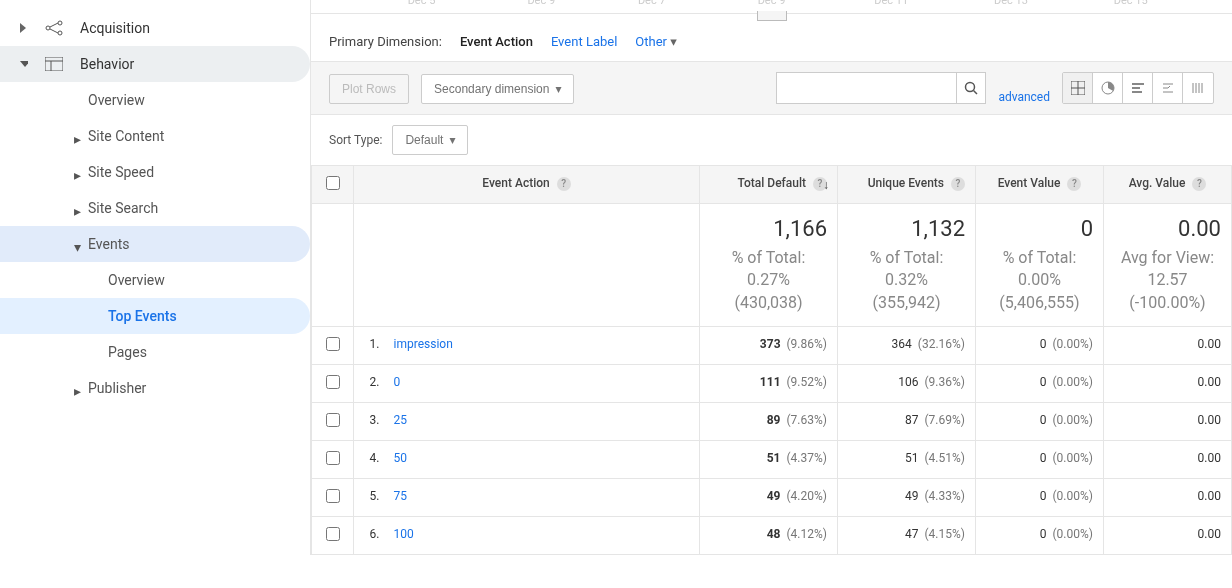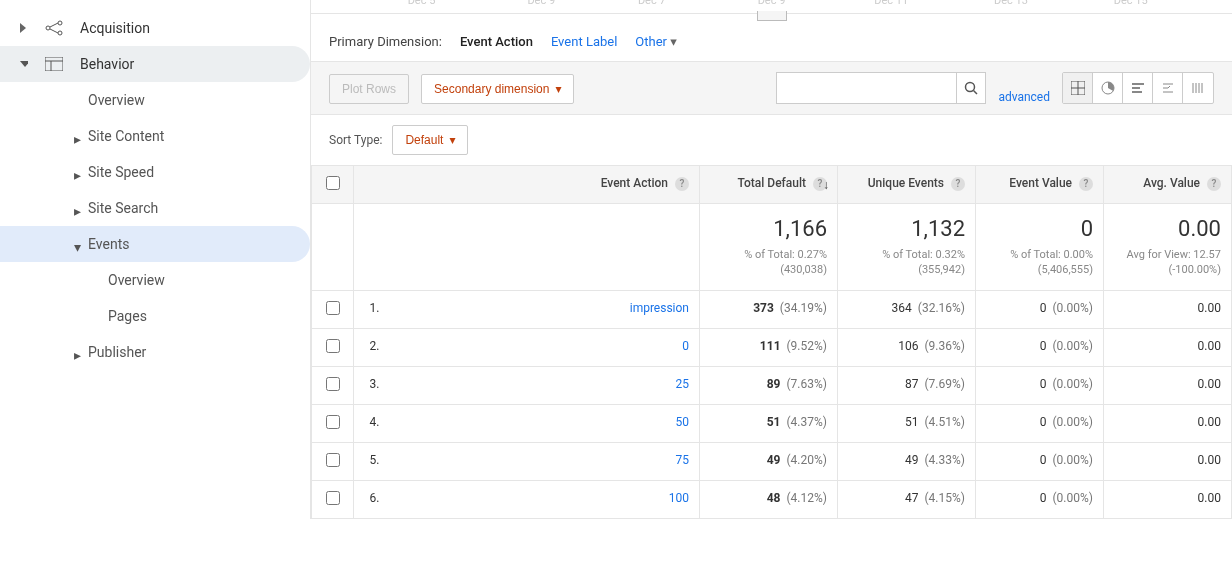--- a/index.html
+++ b/index.html
@@ -20,44 +20,44 @@
 .main { flex: 1; border-left: 1px solid #e5e5e5; background: #fff; }
 .timeline-row { position: relative; height: 14px; border-bottom: 1px solid #e5e5e5; }
 .timeline-row .date-stub { position: absolute; top: -6px; font-size: 11px; color: #ccc; transform: translateX(-50%); }
 .timeline-row .handle { position: absolute; left: 50%; bottom: -8px; width: 30px; height: 10px; border: 1px solid #bbb; border-top: none; background: #f5f5f5; transform: translateX(-50%); }
 .dim-row { padding: 20px 0 12px 18px; display: flex; align-items: center; gap: 18px; font-size: 13px; }
 .dim-label { color: #444; }
 .dim-opt { color: #1a73e8; cursor: pointer; }
 .dim-opt.active { color: #222; font-weight: 500; }
 .dim-caret { color: #666; }
 .toolbar { background: #f5f5f5; border-top: 1px solid #e5e5e5; border-bottom: 1px solid #e5e5e5; padding: 10px 18px; display: flex; align-items: flex-end; gap: 12px; flex-wrap: wrap; }
-.btn { background: #fff; border: 1px solid #ccc; border-radius: 2px; padding: 7px 12px; font-size: 12px; color: #c2410c; cursor: pointer; display: inline-flex; align-items: center; gap: 6px; }
+.btn { background: #fff; border: 1px solid #ccc; border-radius: 2px; padding: 7px 12px; font-size: 12px; color: #737373; cursor: pointer; display: inline-flex; align-items: center; gap: 6px; }
 .btn.disabled { color: #bbb; background: transparent; }
 .toolbar .spacer { flex: 1; }
 .search-group { display: flex; }
 .search-input { width: 180px; height: 32px; border: 1px solid #ccc; border-right: none; padding: 0 8px; font-size: 12px; }
 .search-btn { width: 30px; height: 32px; border: 1px solid #ccc; background: #fff; display: flex; align-items: center; justify-content: center; cursor: pointer; }
 .adv-link { color: #1a73e8; cursor: pointer; font-size: 12px; }
 .view-icons { display: flex; border: 1px solid #ccc; border-radius: 2px; background: #fff; }
 .view-icon { width: 30px; height: 30px; display: flex; align-items: center; justify-content: center; border-right: 1px solid #ccc; cursor: pointer; }
 .view-icon:last-child { border-right: none; }
 .view-icon.active { background: #f0f0f0; }
 .sort-row { padding: 10px 18px; display: flex; align-items: center; gap: 10px; font-size: 12px; color: #555; }
 table { width: 100%; border-collapse: collapse; }
-th, td { border: 1px solid #e5e5e5; padding: 10px; vertical-align: top; font-size: 12px; text-align: right; }
+th, td { border: 1px solid #e5e5e5; padding: 10px; vertical-align: top; font-size: 12px; }
 th { background: #f5f5f5; font-weight: 500; color: #444; position: relative; }
 th .sort-arrow { position: absolute; right: 8px; top: 50%; transform: translateY(-50%); color: #444; }
 .col-check { width: 42px; text-align: center; }
 .col-action { width: 360px; }
 .col-num { width: 138px; text-align: right; }
 .col-num2 { width: 128px; }
 .help-icon { display: inline-flex; width: 14px; height: 14px; border-radius: 50%; background: #ddd; color: #888; font-size: 10px; align-items: center; justify-content: center; margin-left: 4px; }
 td.summary { text-align: right; vertical-align: top; padding: 12px 10px; }
 .big-number { font-size: 22px; font-weight: 400; color: #333; margin-bottom: 6px; }
-.sub-text { font-size: 11px; color: #888; line-height: 1.4; }
+.sub-text { font-size: 16px; color: #888; line-height: 1.4; text-align: center; }
 td.rownum { text-align: right; padding-right: 4px; width: 30px; border-right: none; }
 td.action-cell { border-left: none; }
 .action-link { color: #1a73e8; cursor: pointer; }
 td.num-cell { text-align: right; }
 .primary-val { font-weight: 700; color: #333; }
 .pct { color: #777; margin-left: 6px; }
 input[type=checkbox] { width: 14px; height: 14px; cursor: pointer; }
 svg { display: block; }
 </style>
 </head>
@@ -95,20 +95,21 @@
           </svg>
         </span>
       <span class="nav-top-label">Behavior</span>
     </div>
     <div class="nav-sub"><span>Overview</span></div>
     <div class="nav-sub has-caret"><span class="sub-caret">▸</span><span>Site Content</span></div>
     <div class="nav-sub has-caret"><span class="sub-caret">▸</span><span>Site Speed</span></div>
     <div class="nav-sub has-caret"><span class="sub-caret">▸</span><span>Site Search</span></div>
     <div class="nav-sub has-caret active"><span class="sub-caret">▾</span><span>Events</span></div>
     <div class="nav-subsub"><span>Overview</span></div>
+    <div class="nav-subsub active"><span>Top Events</span></div>
     <div class="nav-subsub"><span>Pages</span></div>
     <div class="nav-sub has-caret"><span class="sub-caret">▸</span><span>Publisher</span></div>
   </div>
 
   <div class="main">
     <div class="timeline-row">
       <span class="date-stub" style="left:12%">Dec 5</span>
       <span class="date-stub" style="left:25%">Dec 9</span>
       <span class="date-stub" style="left:37%">Dec 7</span>
       <span class="date-stub" style="left:50%">Dec 9</span>
@@ -222,21 +223,21 @@
             <div class="sub-text">Avg for View: 12.57</div>
             <div class="sub-text">(-100.00%)</div>
           </td>
         </tr>
       </tbody>
       <tbody id="data-rows">
           <tr>
             <td class="col-check"><input type="checkbox" style=""></td>
             <td class="rownum">1.</td>
             <td class="action-cell"><span class="action-link">impression</span></td>
-            <td class="num-cell"><span class="primary-val">373</span><span class="pct">(34.19%)</span></td>
+            <td class="num-cell"><span class="primary-val">373</span><span class="pct">(9.86%)</span></td>
             <td class="num-cell"><span>364</span><span class="pct">(32.16%)</span></td>
             <td class="num-cell"><span>0</span><span class="pct">(0.00%)</span></td>
             <td class="num-cell">0.00</td>
           </tr>
           <tr>
             <td class="col-check"><input type="checkbox" style=""></td>
             <td class="rownum">2.</td>
             <td class="action-cell"><span class="action-link">0</span></td>
             <td class="num-cell"><span class="primary-val">111</span><span class="pct">(9.52%)</span></td>
             <td class="num-cell"><span>106</span><span class="pct">(9.36%)</span></td>

